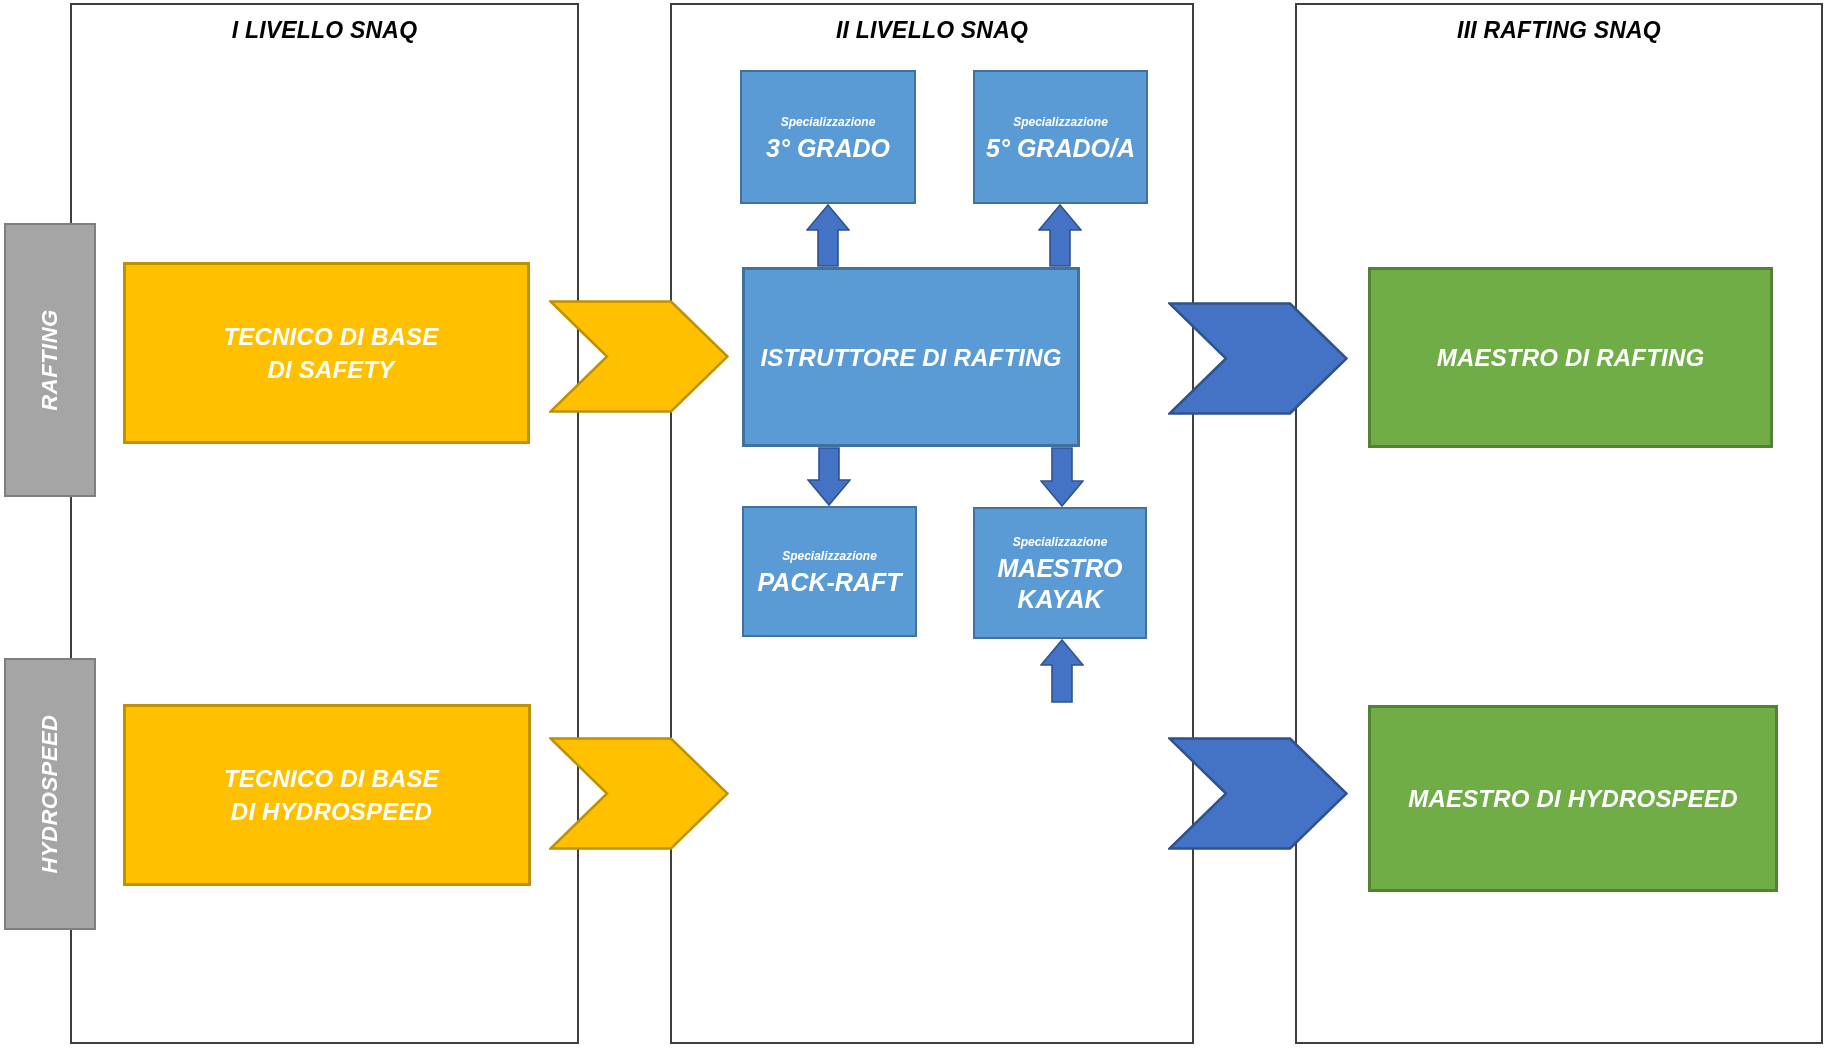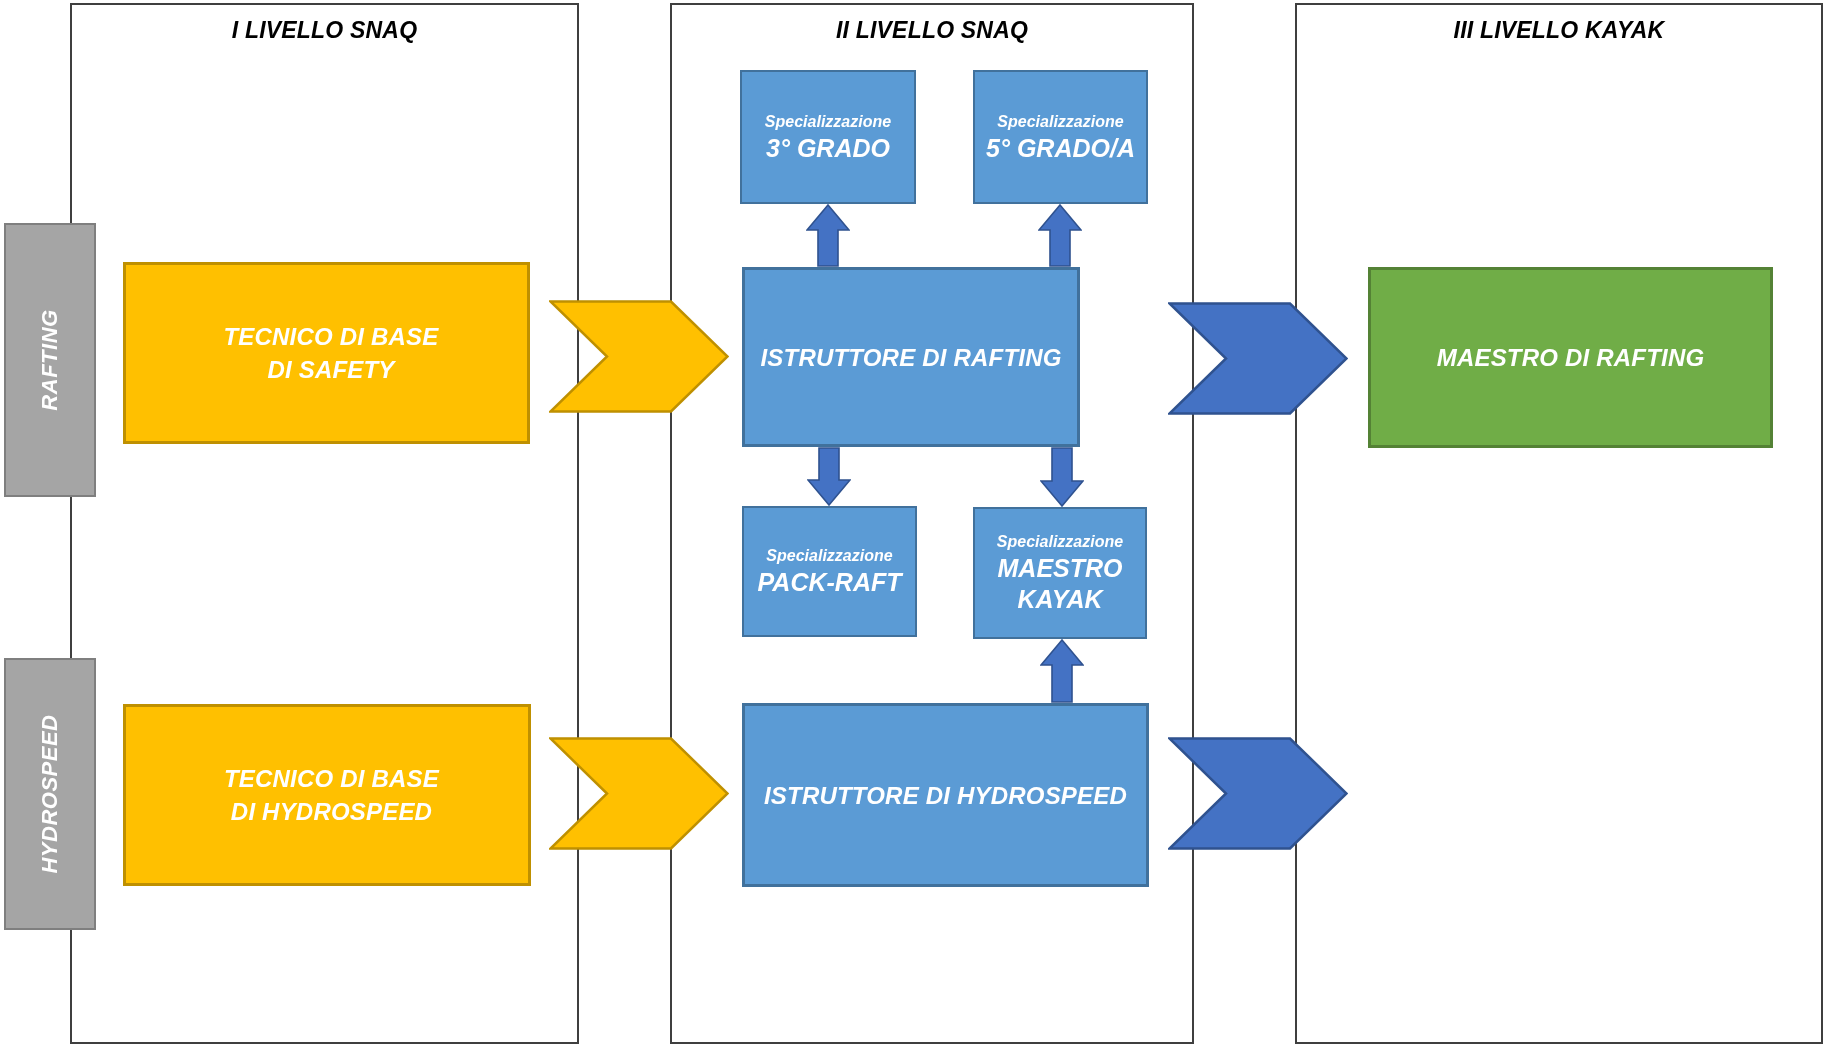--- a/index.html
+++ b/index.html
@@ -104,21 +104,21 @@
     background: var(--instructor-fill, #5B9BD5);
     border: 2px solid var(--instructor-border, #41719C);
     display: flex;
     flex-direction: column;
     align-items: center;
     justify-content: center;
     text-align: center;
     color: #ffffff;
     z-index: 2;
   }
-  .spec-eyebrow { font-size: 16px; font-weight: 700; line-height: 22px; }
+  .spec-eyebrow { font-size: 12px; font-weight: 700; line-height: 22px; }
   .spec-name    { font-size: 25px; font-weight: 700; line-height: 31px; text-align: right; }
 
   .spec-terzo-grado   { left: 740px; top: 70px;  width: 176px; height: 134px; }
   .spec-quarto-grado  { left: 973px; top: 70px;  width: 175px; height: 134px; }
   .spec-pack-raft     { left: 742px; top: 506px; width: 175px; height: 131px; }
   .spec-safety-kayak  { left: 973px; top: 507px; width: 174px; height: 132px; }
 
   
   .arrow-svg { position: absolute; z-index: 4; display: block; }
   .fill-chevron-orange { fill: var(--base-fill, #FFC000); stroke: var(--base-border, #BF9000); stroke-width: 2.5; }
@@ -141,21 +141,21 @@
 
 <div class="canvas">
 
   <section class="panel panel-1">
     <h2 class="panel-title">I LIVELLO SNAQ</h2>
   </section>
   <section class="panel panel-2">
     <h2 class="panel-title">II LIVELLO SNAQ</h2>
   </section>
   <section class="panel panel-3">
-    <h2 class="panel-title">III LIVELLO KAYAK</h2>
+    <h2 class="panel-title">III RAFTING SNAQ</h2>
   </section>
 
   <div class="row-tab row-tab-rafting">
     <span class="vtext">RAFTING</span>
   </div>
   <div class="row-tab row-tab-hydrospeed">
     <span class="vtext">HYDROSPEED</span>
   </div>
 
   <div class="node node-base node-tecnico-rafting">
@@ -163,27 +163,27 @@
     <div class="node-line">DI SAFETY</div>
   </div>
   <div class="node node-base node-tecnico-hydrospeed">
     <div class="node-line">TECNICO DI BASE</div>
     <div class="node-line">DI HYDROSPEED</div>
   </div>
 
   <div class="node node-instructor node-istruttore-rafting">
     <div class="node-line">ISTRUTTORE DI RAFTING</div>
   </div>
-  <div class="node node-instructor node-istruttore-hydrospeed">
-    <div class="node-line">ISTRUTTORE DI HYDROSPEED</div>
-  </div>
 
   <div class="node node-master node-maestro-rafting">
     <div class="node-line">MAESTRO DI RAFTING</div>
   </div>
+  <div class="node node-master node-maestro-hydrospeed">
+    <div class="node-line">MAESTRO DI HYDROSPEED</div>
+  </div>
 
   <div class="spec spec-terzo-grado">
     <div class="spec-eyebrow">Specializzazione</div>
     <div class="spec-name">3° GRADO</div>
   </div>
   <div class="spec spec-quarto-grado">
     <div class="spec-eyebrow">Specializzazione</div>
     <div class="spec-name">5° GRADO/A</div>
   </div>
   <div class="spec spec-pack-raft">

